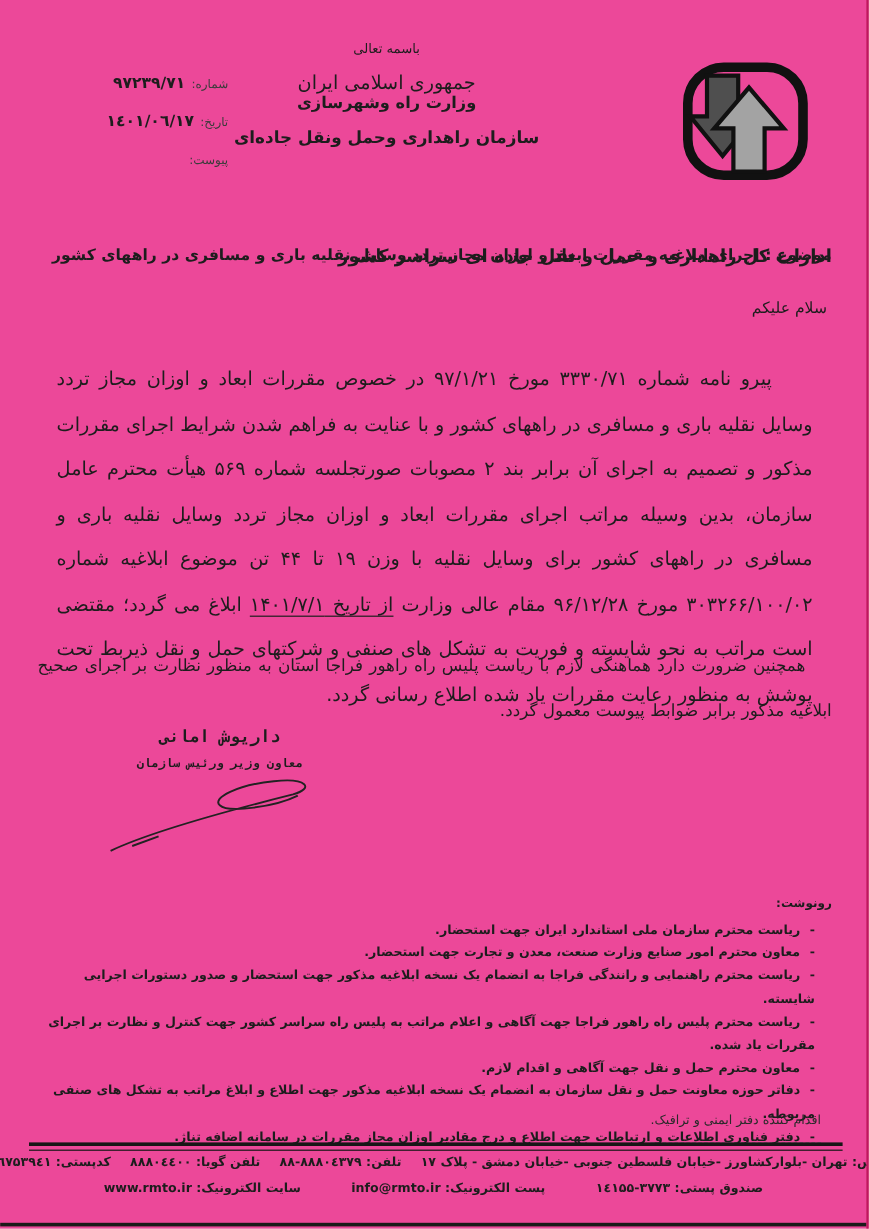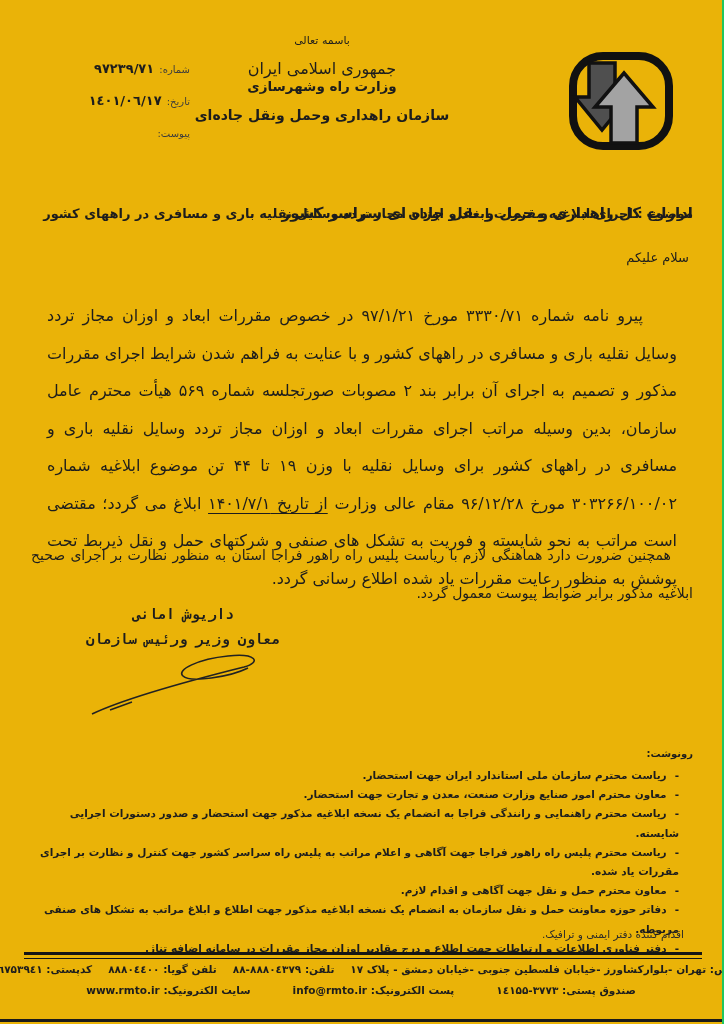--- a/index.html
+++ b/index.html
@@ -1,19 +1,19 @@
 <!DOCTYPE html>
 <html><head>
 <meta charset="utf-8">
 <style>
   html,body{margin:0;padding:0;background:#e8e8e8;}
   .page{
-    position:relative;width:724px;height:1024px;background:#eab308;
+    position:relative;width:724px;height:1024px;background:#ec4899;
     font-family:"DejaVu Sans",sans-serif;color:#1d1d1d;overflow:hidden;
-    border-right:2px solid #22c55e;box-sizing:border-box;
+    border-right:2px solid #be185d;box-sizing:border-box;
   }
   .page-bottom-edge{position:absolute;left:0;right:0;bottom:2px;height:3px;background:#1a1a1a;}
   
   .logo{position:absolute;top:50px;right:29px;width:150px;height:110px;}
   .center-head{position:absolute;top:34px;right:210px;width:380px;text-align:center;}
   .bism{font-size:11px;margin-bottom:12px;}
   .country{font-size:16px;}
   .ministry{font-size:13.5px;font-weight:bold;margin-bottom:13px;}
   .org{font-size:14px;font-weight:bold;}
   .meta{position:absolute;top:58px;left:34px;width:156px;text-align:right;}
@@ -22,21 +22,21 @@
   .mval{font-size:13px;font-weight:bold;display:inline-block;}
   
   .addressee{position:absolute;top:172px;right:29px;font-size:15px;font-weight:bold;margin-top:32px;}
   .subject{position:absolute;top:206px;right:29px;font-size:13px;font-weight:bold;}
   .greeting{position:absolute;top:250px;right:33px;font-size:13px;}
   .para1{position:absolute;top:281px;right:29px;left:31px;font-size:16px;line-height:37.5px;text-align:justify;text-indent:34px;margin:16px;}
   .para2{position:absolute;top:536px;right:29px;left:31px;font-size:14px;line-height:38px;text-align:justify;text-indent:22px;margin:0;}
   .udate{text-decoration:underline;text-underline-offset:4px;}
   .sig{position:absolute;top:606px;left:56px;width:254px;text-align:center;font-family:Liberation Mono, monospace;}
   .sig-name{font-size:14px;font-weight:bold;margin-bottom:8px;}
-  .sig-title{font-size:14px;font-weight:bold;margin-bottom:2px;}
+  .sig-title{font-size:10px;font-weight:bold;margin-bottom:2px;}
   
   .cc{position:absolute;top:748px;right:29px;left:30px;}
   .cc-label{font-size:10px;font-weight:bold;margin-bottom:7px;}
   .cc ul{list-style:none;margin:0;padding:0 14px 0 0;text-align:right;}
   .cc li{font-size:10.5px;font-weight:bold;line-height:19.2px;}
   .cc li::before{content:"-";margin-left:8px;}
   .handler{position:absolute;top:928px;right:38px;font-size:10.5px;color:#2a2a2a;border-bottom:1px dashed #666;padding-bottom:12px;}
   .rule{position:absolute;top:952px;left:24px;right:20px;height:3px;border-top:3px solid #161616;border-bottom:1px solid #161616;}
   
   .footer{position:absolute;top:963px;right:26px;left:26px;font-size:10.5px;font-weight:bold;}

